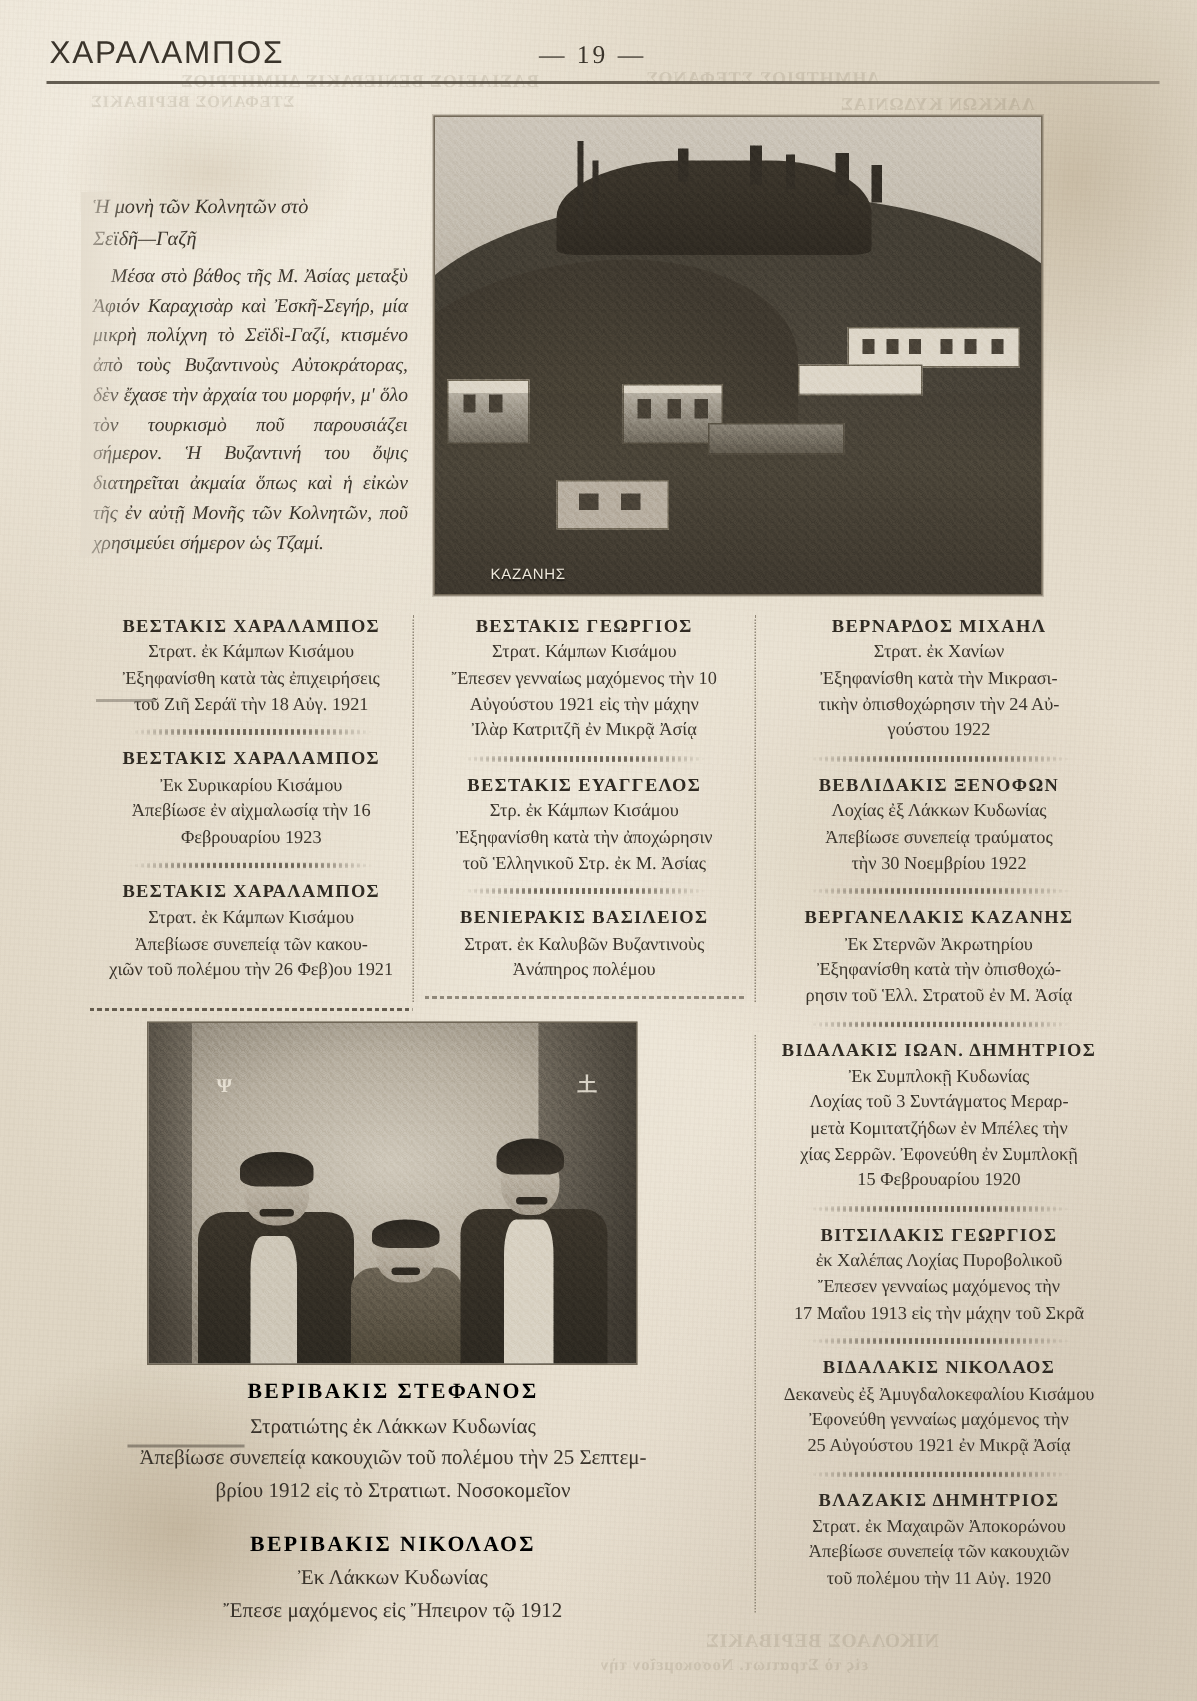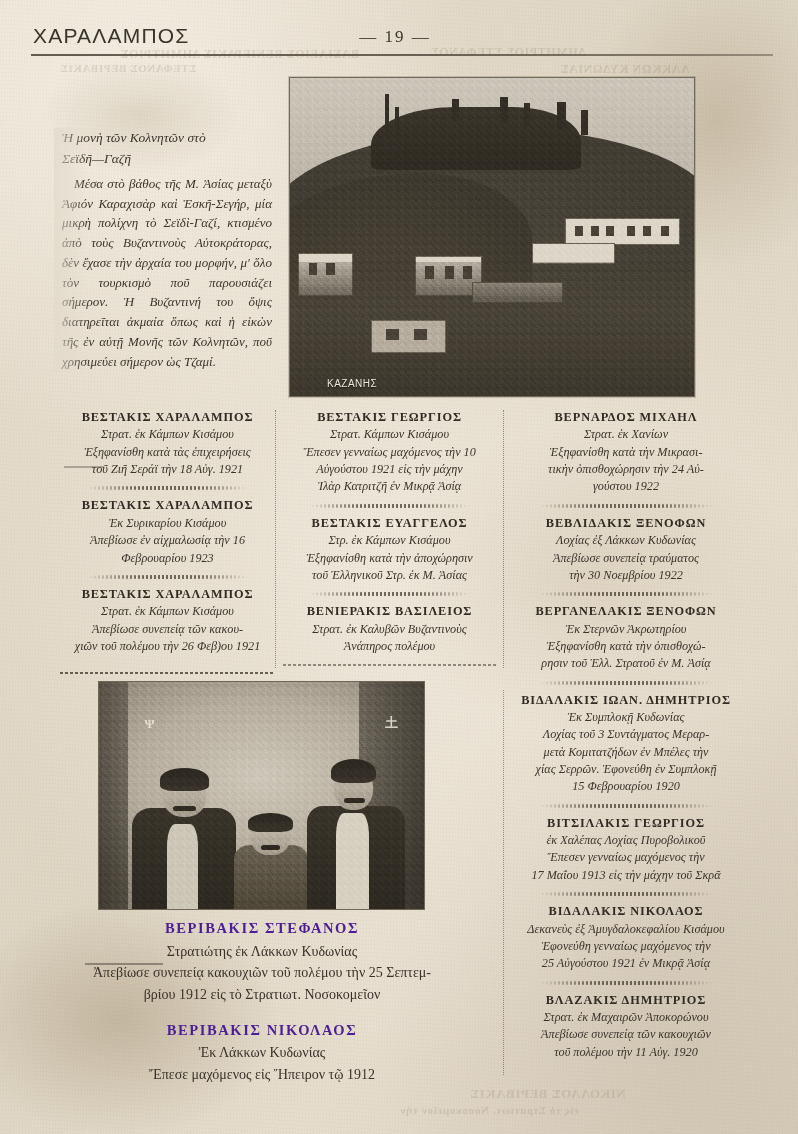--- a/index.html
+++ b/index.html
@@ -145,21 +145,21 @@
   .vd1{left:215px;}
   .vd2{left:443px;}
 
   .entry{margin-bottom:4px;}
   .entry .nm{
     font-family:"Liberation Serif",serif;font-weight:bold;
     font-size:12.3px;letter-spacing:.9px;text-align:center;
     color:#302b23;line-height:1.5;white-space:nowrap;
   }
   .entry .ln{
-    font-size:12.2px;font-style:italic;text-align:center;
+    font-size:12.2px;text-align:center;
     line-height:1.42;color:#3a342b;
   }
   .sep{
     height:11px;margin:1px auto 3px;width:76%;
     position:relative;
   }
   .sep::before{
     content:"";position:absolute;left:0;right:0;top:4px;height:4px;
     background:repeating-linear-gradient(90deg,
        rgba(70,62,49,.75) 0 2px, rgba(70,62,49,0) 2px 4px);
@@ -190,21 +190,21 @@
   .manA{left:10%;width:32%;height:72%;}
   .manB{left:40%;width:26%;height:50%;}
   .manC{left:64%;width:30%;height:78%;}
   .mark{position:absolute;color:#efe9dc;font-size:13px;font-weight:bold;
     font-family:"Liberation Serif",serif;opacity:.85;}
 
   
   .botcap{position:absolute;left:72px;top:916px;width:380px;text-align:center;}
   .botcap .nm{
     font-family:"Liberation Serif",serif;font-weight:bold;
-    font-size:14.5px;letter-spacing:1.6px;color:#4c1d95;line-height:1.7;
+    font-size:14.5px;letter-spacing:1.6px;color:#000000;line-height:1.7;
   }
   .botcap .ln{font-size:14px;line-height:1.55;color:#38322a;}
   .gap{height:12px;}
 
   
   .vd3{
     position:absolute;left:503px;top:690px;width:0;height:385px;
     border-left:1px dotted rgba(86,76,60,.55);
   }
   .hrule-bot{
@@ -345,21 +345,21 @@
       </div>
       <div class="sep"></div>
       <div class="entry">
         <div class="nm">ΒΕΒΛΙΔΑΚΙΣ ΞΕΝΟΦΩΝ</div>
         <div class="ln">Λοχίας ἐξ Λάκκων Κυδωνίας</div>
         <div class="ln">Ἀπεβίωσε συνεπείᾳ τραύματος</div>
         <div class="ln">τὴν 30 Νοεμβρίου 1922</div>
       </div>
       <div class="sep"></div>
       <div class="entry">
-        <div class="nm">ΒΕΡΓΑΝΕΛΑΚΙΣ ΞΕΝΟΦΩΝ</div>
+        <div class="nm">ΒΕΡΓΑΝΕΛΑΚΙΣ ΚΑΖΑΝΗΣ</div>
         <div class="ln">Ἐκ Στερνῶν Ἀκρωτηρίου</div>
         <div class="ln">Ἐξηφανίσθη κατὰ τὴν ὀπισθοχώ-</div>
         <div class="ln">ρησιν τοῦ Ἑλλ. Στρατοῦ ἐν Μ. Ἀσίᾳ</div>
       </div>
       <div class="sep"></div>
       <div class="entry">
         <div class="nm">ΒΙΔΑΛΑΚΙΣ ΙΩΑΝ. ΔΗΜΗΤΡΙΟΣ</div>
         <div class="ln">Ἐκ Συμπλοκῇ Κυδωνίας</div>
         <div class="ln">Λοχίας τοῦ 3 Συντάγματος Μεραρ-</div>
         <div class="ln">μετὰ Κομιτατζήδων ἐν Μπέλες τὴν</div>

